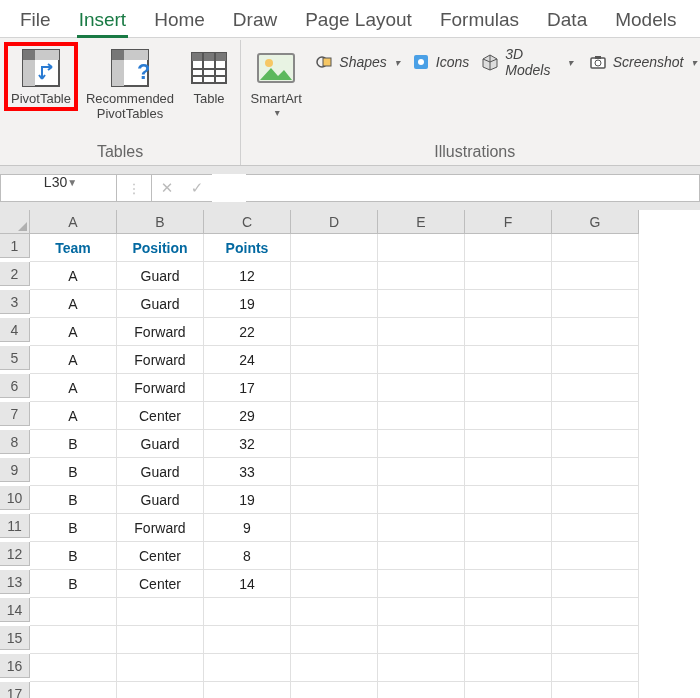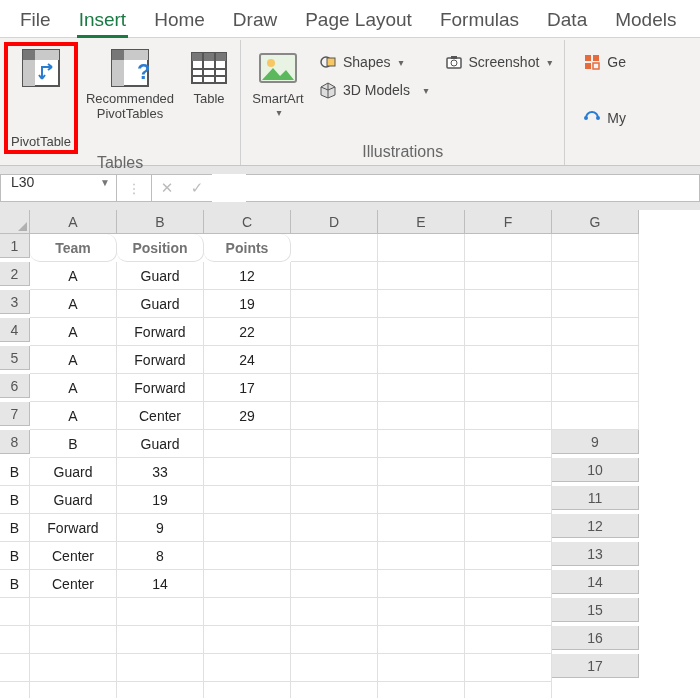--- a/index.html
+++ b/index.html
@@ -78,59 +78,58 @@
     color: #444;
   }
   .big-btn .big-icon {
     width: 40px; height: 40px;
     margin-bottom: 4px;
     display: flex; align-items: center; justify-content: center;
   }
   .big-btn.highlight {
     outline: 4px solid #ff0000;
     outline-offset: -2px;
-    gap: 43px;
   }
   .small-row {
     display: flex;
     align-items: center;
     gap: 6px;
     padding: 2px 6px;
     cursor: pointer;
     font-size: 14px;
     color: #444;
     height: 28px;
   }
   .small-row .small-icon {
     width: 18px; height: 18px;
     display: flex; align-items: center; justify-content: center;
   }
   .chev { font-size: 10px; color: #666; margin-left: 2px;}
-  .stack { display:flex; flex-direction:column; gap:0px; padding-top:4px;}
+  .stack { display:flex; flex-direction:row; gap:0px; padding-top:4px;font-style:italic;}
   
   .fbar-wrap {
     background: #e6e6e6;
     padding: 8px 0 8px 0;
   }
   .fbar {
     display: flex;
     align-items: stretch;
     background: #fff;
     height: 28px;
     margin: 0;
   }
   .namebox {
     width: 116px;
     border: 1px solid #bdbdbd;
     border-right: none;
     display: flex;
     align-items: center;
     padding: 0 6px 12px 10px;
     font-size: 14px;
-    justify-content: space-between;
+    justify-content: center;
   }
   .namebox .dd { color:#777; font-size:10px;}
   .fx-sep {
     width: 36px;
     border: 1px solid #bdbdbd;
     border-left:1px solid #bdbdbd;
     display:flex;align-items:center;justify-content:center;
     color:#bbb;
   }
   .f-btn {
@@ -189,21 +188,21 @@
   }
   .rowhdr { text-align:center; }
   .cell {
     border-right:1px solid #e0e0e0;
     border-bottom:1px solid #e0e0e0;
     height:28px;
     line-height:28px;
     padding:0 6px;
     text-align:center;
   }
-  .cell.bold { font-weight:700; color:#737373;border-radius:10px;}
+  .cell.bold { font-weight:700; color:#0369a1;}
 </style>
 </head>
 <body>
 
 <div class="tabs">
   <div class="tab">File</div>
   <div class="tab active">Insert</div>
   <div class="tab">Home</div>
   <div class="tab">Draw</div>
   <div class="tab">Page Layout</div>
@@ -275,20 +274,29 @@
       <div class="stack">
         <div class="small-row">
           <span class="small-icon">
             <svg width="18" height="18" viewBox="0 0 18 18">
                 <circle cx="7" cy="9" r="5" fill="none" stroke="#555" stroke-width="1.5"></circle>
                 <rect x="8" y="5" width="8" height="8" fill="#f6c764" stroke="#555"></rect>
               </svg>
           </span>
           <span>Shapes</span>
           <span class="chev">▾</span>
+        </div>
+        <div class="small-row">
+          <span class="small-icon">
+            <svg width="18" height="18" viewBox="0 0 18 18">
+                <rect x="2" y="2" width="14" height="14" rx="2" fill="#4aa0e6"></rect>
+                <circle cx="9" cy="9" r="3" fill="#fff"></circle>
+              </svg>
+          </span>
+          <span>Icons</span>
         </div>
         <div class="small-row">
           <span class="small-icon">
             <svg width="18" height="18" viewBox="0 0 18 18">
                 <path d="M9 2 L16 6 L16 14 L9 17 L2 14 L2 6 Z" fill="#ddd" stroke="#555"></path>
                 <path d="M9 2 L9 17 M2 6 L9 9 L16 6" fill="none" stroke="#555"></path>
               </svg>
           </span>
           <span>3D Models</span>
           <span class="chev">&nbsp;&nbsp;▾</span>
@@ -429,20 +437,21 @@
   <div class="cell">Center</div>
   <div class="cell">29</div>
   <div class="cell"></div>
     <div class="cell"></div>
     <div class="cell"></div>
     <div class="cell"></div>
 
   <div class="rowhdr">8</div>
   <div class="cell">B</div>
   <div class="cell">Guard</div>
+  <div class="cell">32</div>
   <div class="cell"></div>
     <div class="cell"></div>
     <div class="cell"></div>
     <div class="cell"></div>
 
   <div class="rowhdr">9</div>
   <div class="cell">B</div>
   <div class="cell">Guard</div>
   <div class="cell">33</div>
   <div class="cell"></div>

